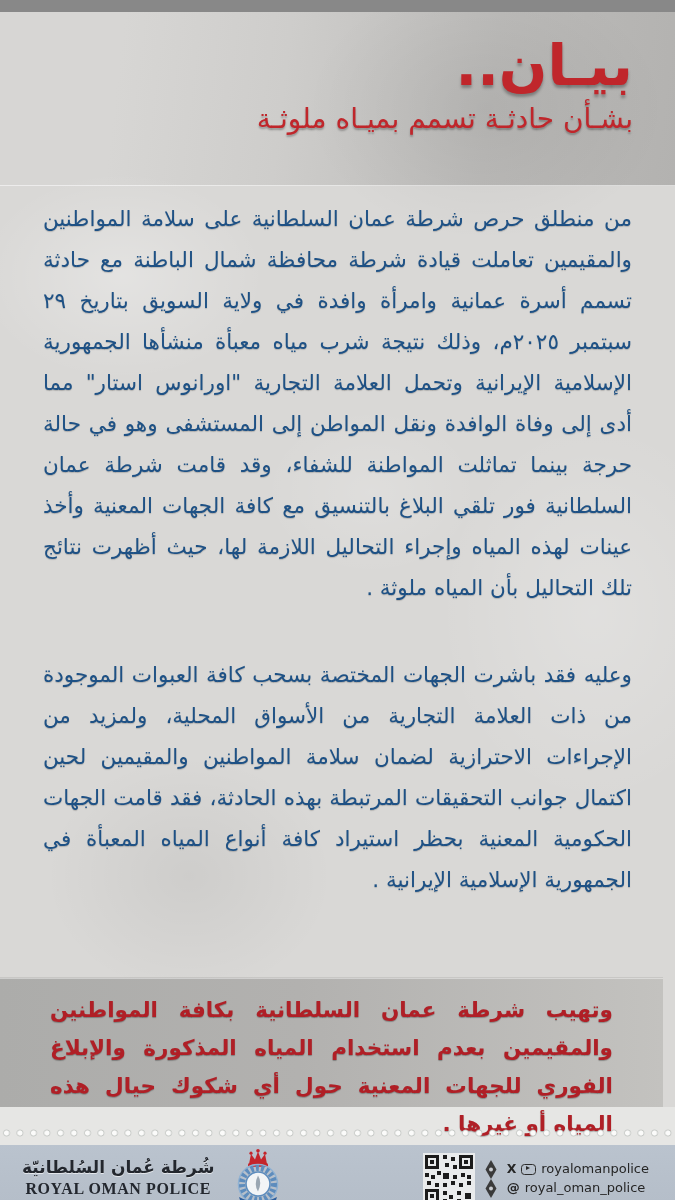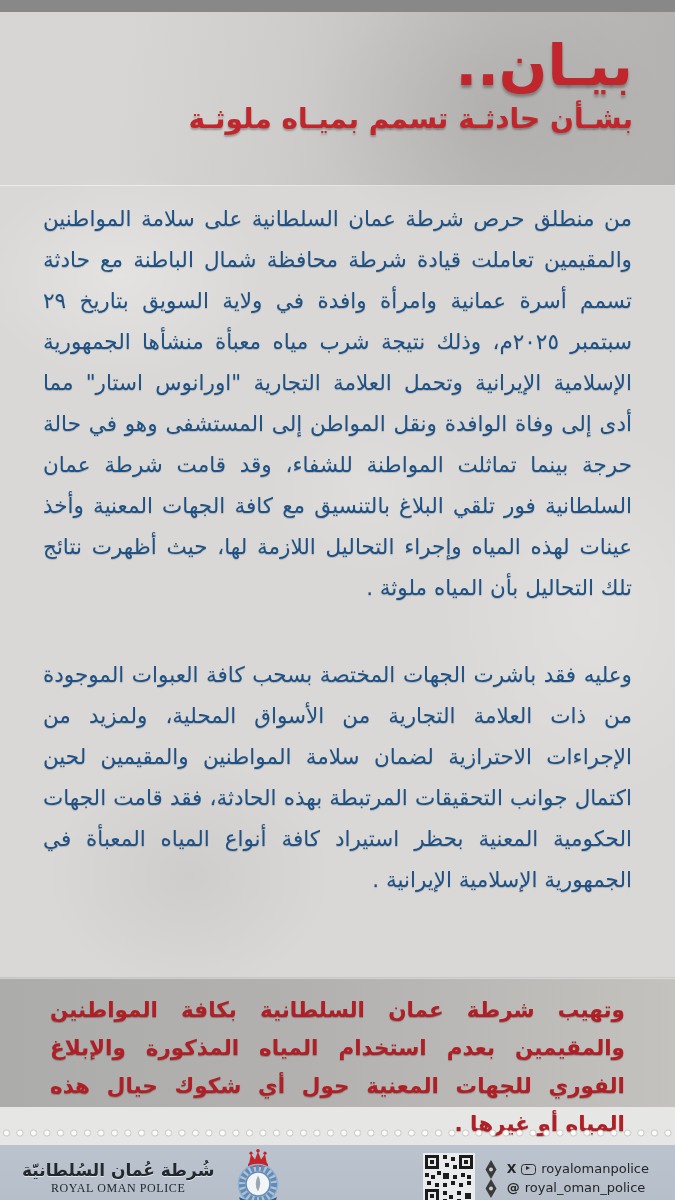--- a/index.html
+++ b/index.html
@@ -32,37 +32,37 @@
   }
   .main-title{
     margin:0;
     font-size:57px;line-height:1.12;font-weight:bold;
     color:#c0262b;
     text-shadow:0 3px 3px rgba(0,0,0,.30);
     letter-spacing:1px;
   }
   .sub-title{
     margin:4px 0 0 0;
-    font-size:28px;line-height:1.2;font-weight:bold;
+    font-size:28px;line-height:1.2;font-weight:normal;
     color:#c0262b;
     text-shadow:0 2px 2px rgba(0,0,0,.28);
   }
   .content{
     position:absolute;top:186px;left:43px;right:43px;z-index:2;
   }
   .content p{
     margin:0;
     font-size:21.5px;line-height:41px;font-weight:normal;
     color:#1e5185;
     text-align:justify;
     text-shadow:0 1px 1px rgba(0,0,0,.18);
   }
   .content p.second{margin-top:46px;}
   .alert-band{
-    position:absolute;top:966px;left:0;right:0;height:129px;z-index:2;
+    position:absolute;top:966px;left:0;right:12px;height:129px;z-index:2;
     background:linear-gradient(to left,#c3c2bf 0%,#b2b1af 55%,#acacaa 100%);
     box-shadow:0 -1px 0 rgba(0,0,0,.08), 0 1px 0 rgba(255,255,255,.4) inset;
   }
   .alert-band p{
     margin:0;padding:13px 50px 0 50px;
     font-size:21.5px;line-height:38px;font-weight:bold;
     color:#b01f26;
     text-align:justify;
     text-shadow:0 1px 1px rgba(0,0,0,.28);
   }
@@ -103,21 +103,21 @@
   }
   .at-glyph{font-weight:bold;font-size:13px;}
   .footer-right{display:flex;align-items:center;gap:16px;}
   .org-names{text-align:center;}
   .org-ar{
     font-size:17px;font-weight:bold;color:#23272e;line-height:1.25;
     text-shadow:0 1px 0 rgba(255,255,255,.6);
     font-family:"DejaVu Sans",sans-serif;
   }
   .org-en{
-    font-size:12px;font-weight:normal;color:#23272e;letter-spacing:.6px;
+    font-size:16px;font-weight:bold;color:#23272e;letter-spacing:.6px;
     font-family:"Liberation Serif","DejaVu Serif",serif;line-height:1.3;
   }
   .emblem{display:block;}
 </style>
 </head>
 <body>
 
 <div class="poster">
 
   <div class="top-band"></div>

